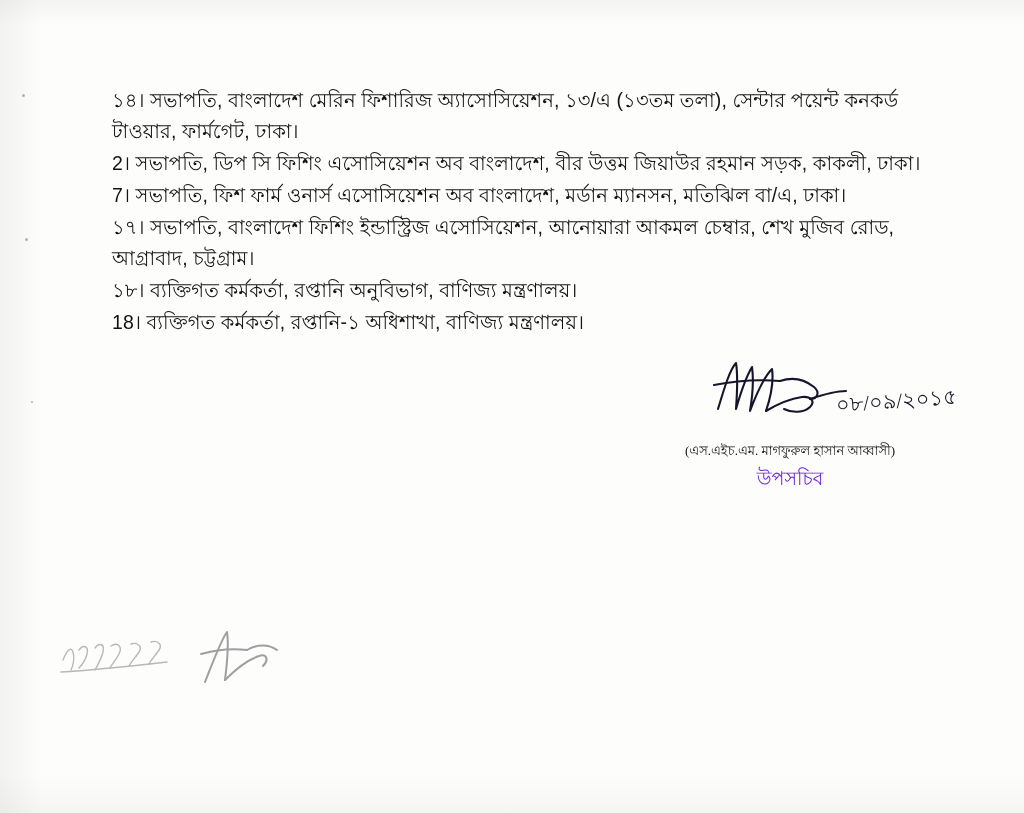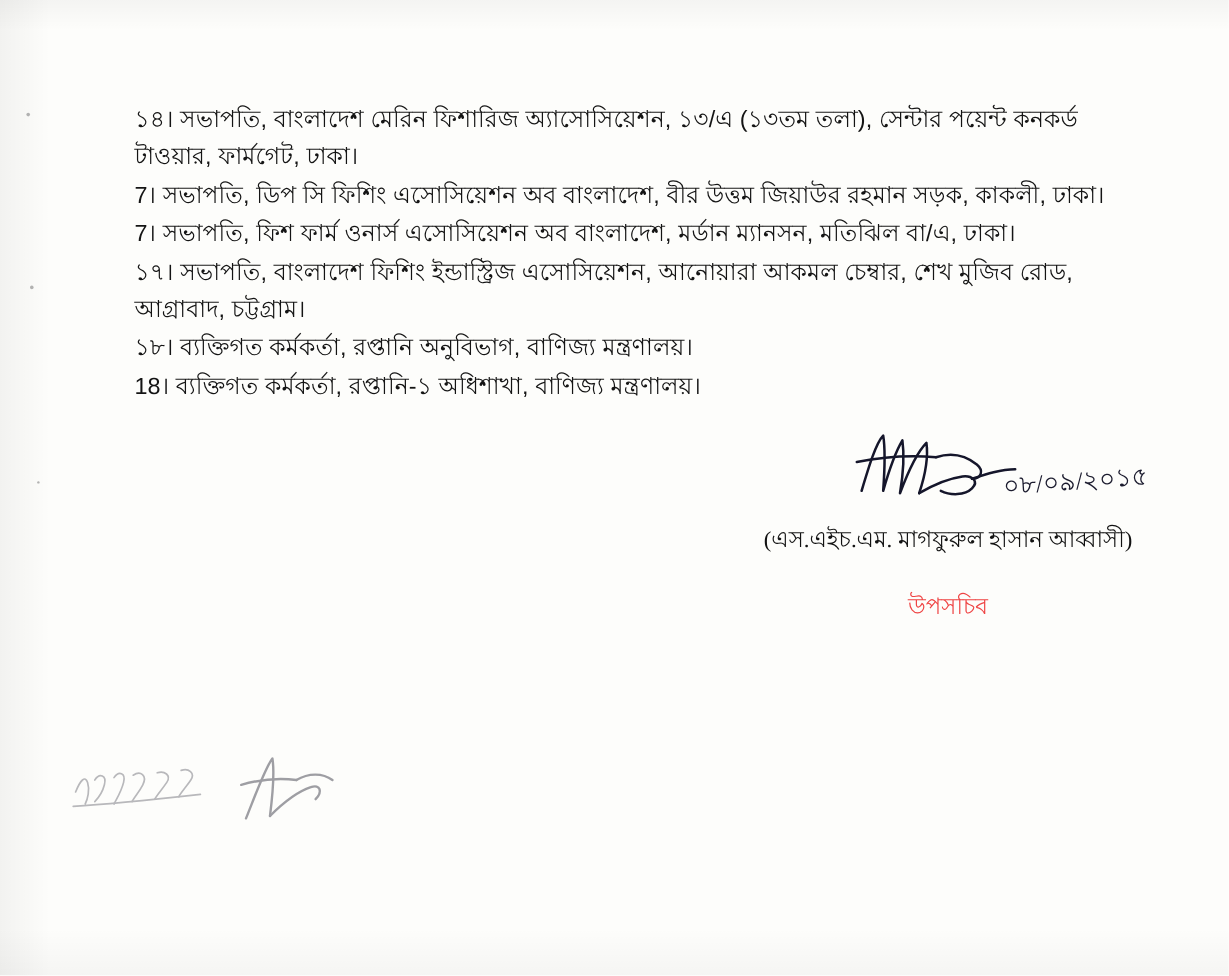--- a/index.html
+++ b/index.html
@@ -98,30 +98,29 @@
     left: 236px;
     top: 30px;
     font-family: "Liberation Serif", "DejaVu Serif", serif;
     font-size: 21px;
     color: #1b1b2e;
     transform: rotate(-4deg);
     white-space: nowrap;
   }
 
   .sig-name {
-    font-size: 19px;
+    font-size: 13px;
     line-height: 28px;
     color: #121212;
     margin-top: 4px;
   }
   .sig-designation {
     font-size: 19px;
     line-height: 28px;
-    color: #ef4444;
-    margin-top: 28px;
+    color: #6d28d9;
   }
 
   .bottom-marks {
     position: absolute;
     left: 55px;
     top: 620px;
     width: 300px;
     height: 90px;
     opacity: .45;
   }
@@ -136,21 +135,21 @@
   <div class="scan-shade-top"></div>
   <div class="scan-shade-left"></div>
   <div class="scan-shade-bottom"></div>
 
   <div class="speck s1"></div>
   <div class="speck s2"></div>
   <div class="speck s3"></div>
 
   <div class="body-block">
     <p class="para">১৪। সভাপতি, বাংলাদেশ মেরিন ফিশারিজ অ্যাসোসিয়েশন, ১৩/এ (১৩তম তলা), সেন্টার পয়েন্ট কনকর্ড টাওয়ার, ফার্মগেট, ঢাকা।</p>
-    <p class="para">7। সভাপতি, ডিপ সি ফিশিং এসোসিয়েশন অব বাংলাদেশ, বীর উত্তম জিয়াউর রহমান সড়ক, কাকলী, ঢাকা।</p>
+    <p class="para">2। সভাপতি, ডিপ সি ফিশিং এসোসিয়েশন অব বাংলাদেশ, বীর উত্তম জিয়াউর রহমান সড়ক, কাকলী, ঢাকা।</p>
     <p class="para">7। সভাপতি, ফিশ ফার্ম ওনার্স এসোসিয়েশন অব বাংলাদেশ, মর্ডান ম্যানসন, মতিঝিল বা/এ, ঢাকা।</p>
     <p class="para">১৭। সভাপতি, বাংলাদেশ ফিশিং ইন্ডাস্ট্রিজ এসোসিয়েশন, আনোয়ারা আকমল চেম্বার, শেখ মুজিব রোড, আগ্রাবাদ, চট্টগ্রাম।</p>
     <p class="para">১৮। ব্যক্তিগত কর্মকর্তা, রপ্তানি অনুবিভাগ, বাণিজ্য মন্ত্রণালয়।</p>
     <p class="para">18। ব্যক্তিগত কর্মকর্তা, রপ্তানি-১ অধিশাখা, বাণিজ্য মন্ত্রণালয়।</p>
   </div>
 
   <div class="signature-area">
     <div class="sig-row">
       <div class="sig-ink">
         <svg viewBox="0 0 160 70" width="160" height="70">

